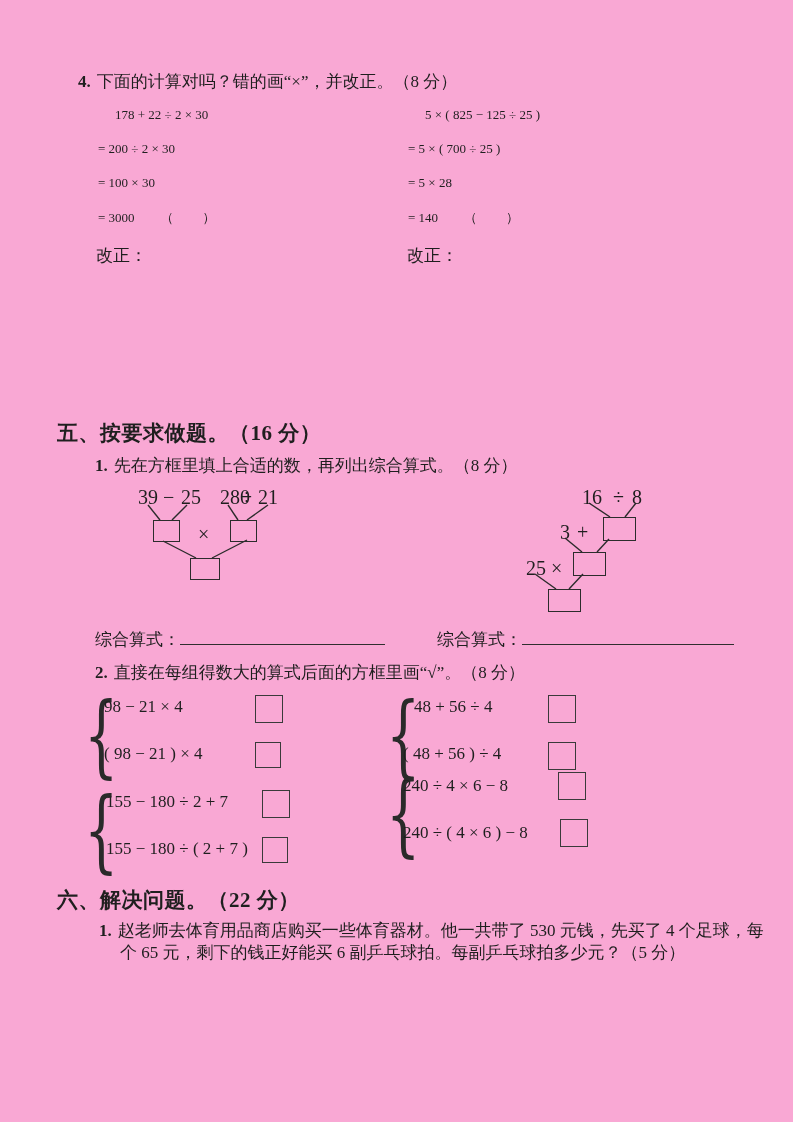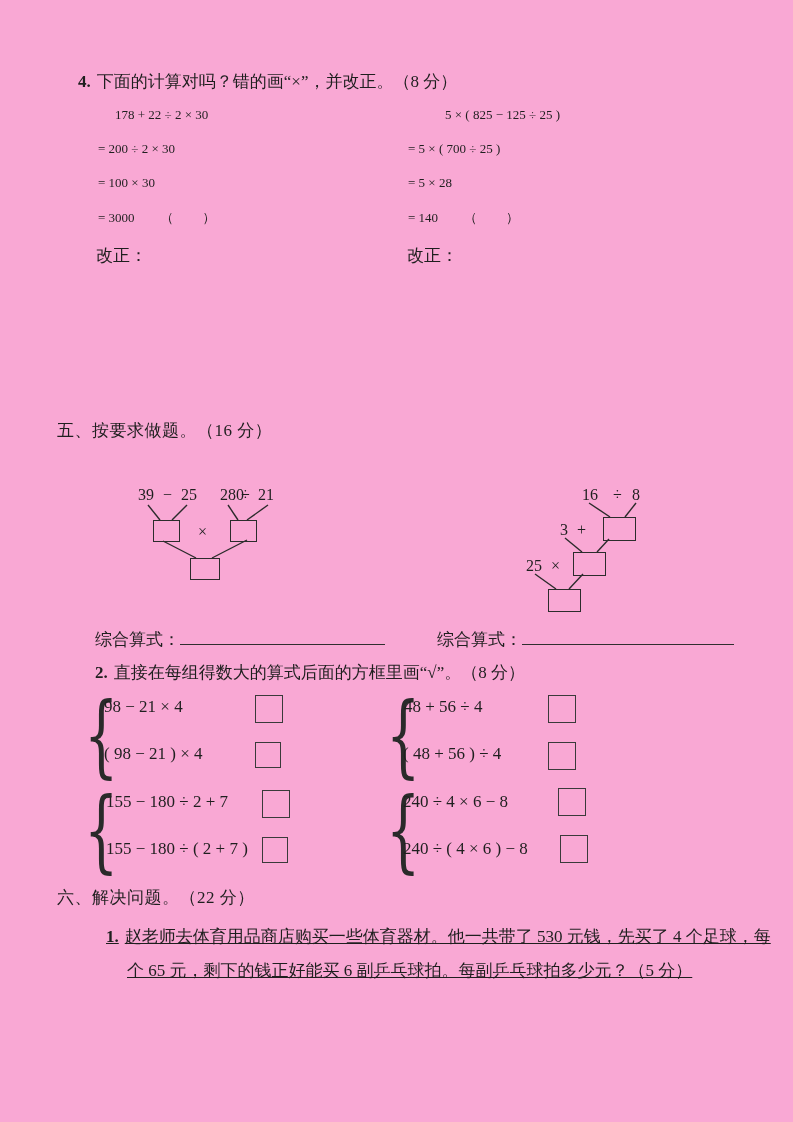--- a/index.html
+++ b/index.html
@@ -3,69 +3,72 @@
 <meta charset="utf-8">
 <style>
   html,body{margin:0;padding:0;background:#e8e8e8;}
   .page{
     position:relative;width:793px;height:1122px;margin:0 auto;
     background:#f9a8d4;color:#1f1f1f;
     font-family:"Liberation Serif","DejaVu Serif",serif;
     font-size:17px;overflow:hidden;
   }
   .abs{position:absolute;white-space:nowrap;}
-  .sec-title{font-weight:normal;font-size:17px;letter-spacing:.5px;}
+  .sec-title{font-weight:bold;font-size:21px;letter-spacing:.5px;}
   .num{font-weight:bold;margin-right:6px;}
   .eqline{font-size:13px;}
   .judge-parens{margin-left:26px;letter-spacing:1px;}
   .uline{display:inline-block;border-bottom:1.5px solid #2f2f2f;height:15px;vertical-align:baseline;}
   .dbox{position:absolute;border:1.6px solid #2c2c2c;background:transparent;}
   .checkbox{position:absolute;width:26px;height:26px;border:1.7px solid #3a3a3a;background:transparent;}
-  .dlabel{position:absolute;font-size:16px;white-space:nowrap;}
+  .dlabel{position:absolute;font-size:20px;white-space:nowrap;}
   svg.lines{position:absolute;left:0;top:0;overflow:visible;}
   .group{position:absolute;width:330px;height:88px;}
   .group .row1{position:absolute;left:16px;top:4px;}
   .group .row2{position:absolute;left:16px;top:51px;}
   .brace{
     position:absolute;left:-4px;top:-4px;height:88px;
     font-family:"DejaVu Serif",serif;font-size:90px;line-height:92px;
     transform:scaleX(.6);transform-origin:left center;color:#2a2a2a;
   }
   .brace::before{content:"{";}
-  .problem{position:absolute;left:106px;top:920px;width:652px;line-height:34px;
-    padding-left:21px;text-indent:-21px;white-space:normal;text-decoration:underline;}
+  .problem{position:absolute;left:99px;top:920px;width:652px;line-height:22px;
+    padding-left:21px;text-indent:-21px;white-space:normal;}
   .footer{position:absolute;left:500px;top:1087px;font-size:16px;color:#9c3a37;letter-spacing:.5px;}
 </style>
 </head>
 <body>
 
 <div class="page">
 
   <div class="abs" style="left:78px;top:70px;">
     <span class="num">4.</span><span>下面的计算对吗？错的画“×”，并改正。（8 分）</span>
   </div>
 
   <div class="abs eqline" style="left:115px;top:107px;">178 + 22 ÷ 2 × 30</div>
   <div class="abs eqline" style="left:98px;top:141px;">= 200 ÷ 2 × 30</div>
   <div class="abs eqline" style="left:98px;top:175px;">= 100 × 30</div>
   <div class="abs eqline" style="left:98px;top:209px;">
     <span>= 3000</span><span class="judge-parens">（　　）</span>
   </div>
   <div class="abs" style="left:96px;top:244px;">改正：</div>
 
-  <div class="abs eqline" style="left:425px;top:107px;margin-left:20px;">5 × ( 825 − 125 ÷ 25 )</div>
+  <div class="abs eqline" style="left:425px;top:107px;">5 × ( 825 − 125 ÷ 25 )</div>
   <div class="abs eqline" style="left:408px;top:141px;">= 5 × ( 700 ÷ 25 )</div>
   <div class="abs eqline" style="left:408px;top:175px;">= 5 × 28</div>
   <div class="abs eqline" style="left:408px;top:209px;">
     <span>= 140</span><span class="judge-parens">（　　）</span>
   </div>
   <div class="abs" style="left:407px;top:244px;">改正：</div>
 
   <div class="abs sec-title" style="left:57px;top:419px;">五、按要求做题。（16 分）</div>
 
+  <div class="abs" style="left:95px;top:454px;">
+    <span class="num">1.</span><span>先在方框里填上合适的数，再列出综合算式。（8 分）</span>
+  </div>
 
   <div class="abs" style="left:136px;top:486px;width:145px;height:100px;">
     <svg class="lines" width="145" height="100" viewBox="0 0 145 100">
       <line x1="12" y1="19" x2="24" y2="34" stroke="#2b2b2b" stroke-width="1.4"></line>
       <line x1="51" y1="19" x2="36" y2="34" stroke="#2b2b2b" stroke-width="1.4"></line>
       <line x1="92" y1="19" x2="102" y2="34" stroke="#2b2b2b" stroke-width="1.4"></line>
       <line x1="132" y1="19" x2="111" y2="34" stroke="#2b2b2b" stroke-width="1.4"></line>
       <line x1="27" y1="55" x2="60" y2="72" stroke="#2b2b2b" stroke-width="1.4"></line>
       <line x1="111" y1="54" x2="76" y2="72" stroke="#2b2b2b" stroke-width="1.4"></line>
     </svg>
@@ -116,35 +119,35 @@
   <div class="group" style="left:88px;top:693px;">
     <span class="brace"></span>
     <span class="row1">98 − 21 × 4</span>
     <div class="checkbox" style="left:167px;top:2px;"></div>
     <span class="row2">( 98 − 21 ) × 4</span>
     <div class="checkbox" style="left:167px;top:49px;width:24px;height:24px;"></div>
   </div>
 
   <div class="group" style="left:390px;top:693px;">
     <span class="brace"></span>
-    <span class="row1" style="left:14px;">48 + 56 ÷ 4</span>
+    <span class="row1" style="left:24px;">48 + 56 ÷ 4</span>
     <div class="checkbox" style="left:158px;top:2px;"></div>
     <span class="row2" style="left:13px;">( 48 + 56 ) ÷ 4</span>
     <div class="checkbox" style="left:158px;top:49px;"></div>
   </div>
 
   <div class="group" style="left:88px;top:788px;">
     <span class="brace"></span>
     <span class="row1" style="left:18px;">155 − 180 ÷ 2 + 7</span>
     <div class="checkbox" style="left:174px;top:2px;"></div>
     <span class="row2" style="left:18px;">155 − 180 ÷ ( 2 + 7 )</span>
     <div class="checkbox" style="left:174px;top:49px;width:24px;height:24px;"></div>
   </div>
 
-  <div class="group" style="left:390px;top:788px;">
+  <div class="group" style="left:390px;top:772px;">
     <span class="brace"></span>
     <span class="row1" style="left:13px;">240 ÷ 4 × 6 − 8</span>
     <div class="checkbox" style="left:168px;top:0px;"></div>
     <span class="row2" style="left:13px;">240 ÷ ( 4 × 6 ) − 8</span>
     <div class="checkbox" style="left:170px;top:47px;"></div>
   </div>
 
   <div class="abs sec-title" style="left:57px;top:886px;">六、解决问题。（22 分）</div>
 
   <div class="problem">

